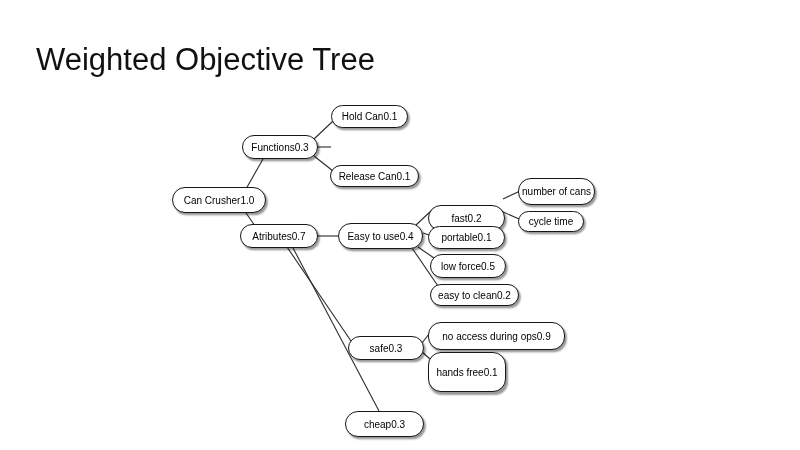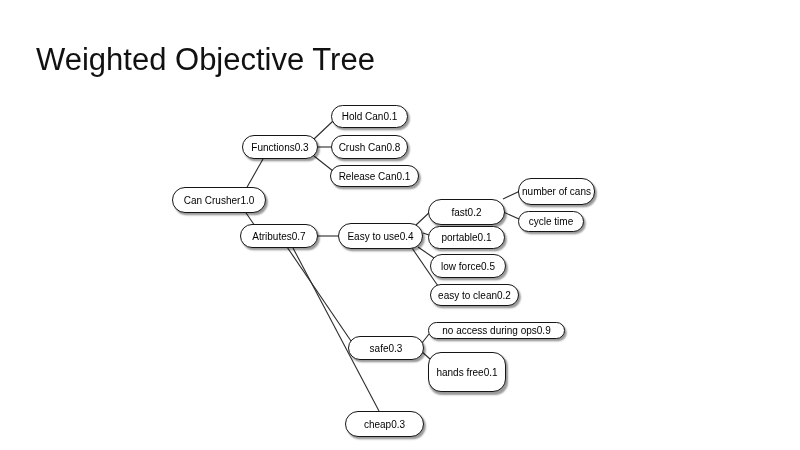--- a/index.html
+++ b/index.html
@@ -82,41 +82,37 @@
   <div class="node" style="left:242px; top:135px; width:76px; height:24px;">
     <span class="label">Functions</span>
     <span class="weight">0.3</span>
   </div>
 
   <div class="node" style="left:331px; top:105px; width:77px; height:23px;">
     <span class="label">Hold Can</span>
     <span class="weight">0.1</span>
   </div>
 
-  <div class="node" style="left:331px; top:135px; width:77px; height:24px;">
-    <span class="label">Crush Can</span>
-    <span class="weight">0.8</span>
-  </div>
 
   <div class="node" style="left:330px; top:165px; width:89px; height:22px;">
     <span class="label">Release Can</span>
     <span class="weight">0.1</span>
   </div>
 
   <div class="node" style="left:240px; top:224px; width:78px; height:24px;">
     <span class="label">Atributes</span>
     <span class="weight">0.7</span>
   </div>
 
   <div class="node" style="left:338px; top:223px; width:85px; height:26px;">
     <span class="label">Easy to use</span>
     <span class="weight">0.4</span>
   </div>
 
-  <div class="node" style="left:428px; top:199px; width:77px; height:26px;">
+  <div class="node" style="left:428px; top:205px; width:77px; height:26px;">
     <span class="label">fast</span>
     <span class="weight">0.2</span>
   </div>
 
   <div class="node" style="left:518px; top:178px; width:77px; height:27px;">
     <span class="label">number of cans</span>
   </div>
 
   <div class="node" style="left:518px; top:211px; width:66px; height:21px;">
     <span class="label">cycle time</span>
@@ -135,21 +131,21 @@
   <div class="node" style="left:430px; top:284px; width:89px; height:22px;">
     <span class="label">easy to clean</span>
     <span class="weight">0.2</span>
   </div>
 
   <div class="node" style="left:348px; top:336px; width:76px; height:24px;">
     <span class="label">safe</span>
     <span class="weight">0.3</span>
   </div>
 
-  <div class="node" style="left:428px; top:322px; width:137px; height:17px;">
+  <div class="node" style="left:428px; top:322px; width:137px; height:28px;">
     <span class="label">no access during ops</span>
     <span class="weight">0.9</span>
   </div>
 
   <div class="node" style="left:428px; top:352px; width:78px; height:40px;">
     <span class="label">hands free</span>
     <span class="weight">0.1</span>
   </div>
 
   <div class="node" style="left:345px; top:411px; width:79px; height:26px;">

